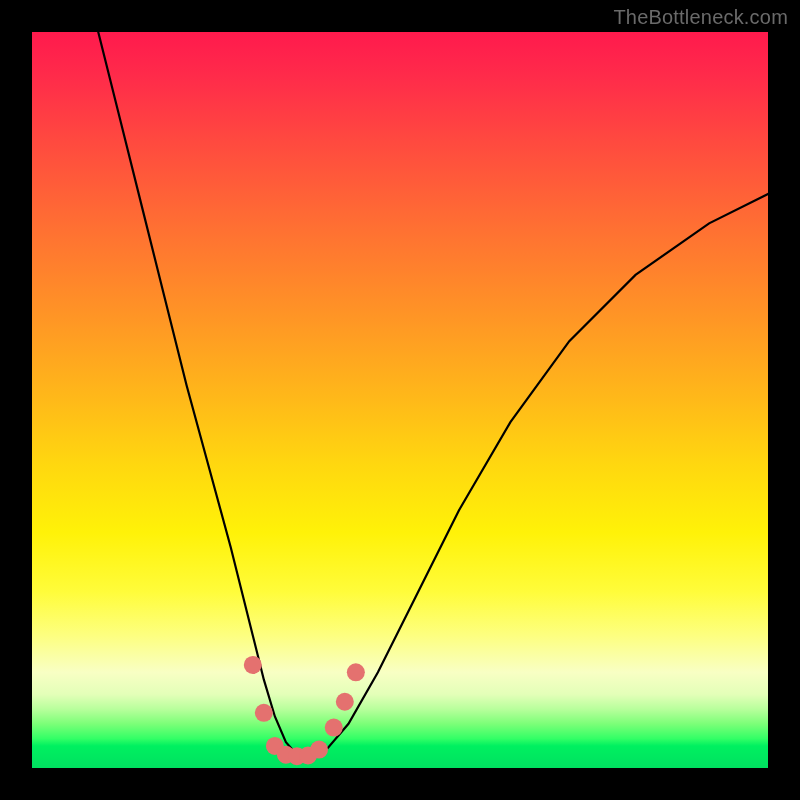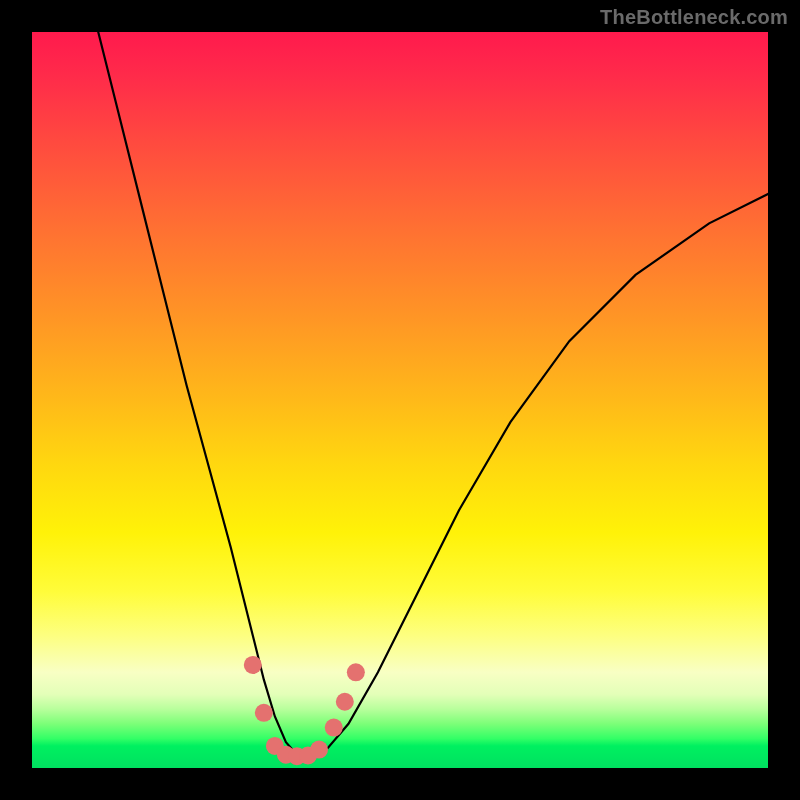--- a/index.html
+++ b/index.html
@@ -53,21 +53,21 @@
     top: 0;
     width: 736px;
     height: 736px;
   }
   .watermark {
     position: absolute;
     top: 6px;
     right: 12px;
     color: #6a6a6a;
     font-size: 20px;
-    font-weight: 700;
+    font-weight: 400;
     letter-spacing: 0.2px;
   }
 </style>
 </head>
 <body>
 
 <div class="frame">
   <div class="plot">
     <svg class="curve" viewBox="0 0 736 736" preserveAspectRatio="none">
       <path id="curve-path" fill="none" stroke="#000000" stroke-width="2.2" stroke-linecap="round" d="M66.24 0.00 L88.32 88.32 L110.40 176.64 L132.48 264.96 L154.56 353.28 L176.64 434.24 L198.72 515.20 L220.80 603.52 L231.84 647.68 L242.88 684.48 L253.92 710.24 L264.96 722.75 L276.00 724.96 L294.40 717.60 L316.48 691.84 L345.92 640.32 L382.72 566.72 L426.88 478.40 L478.40 390.08 L537.28 309.12 L603.52 242.88 L677.12 191.36 L736.00 161.92"></path>

